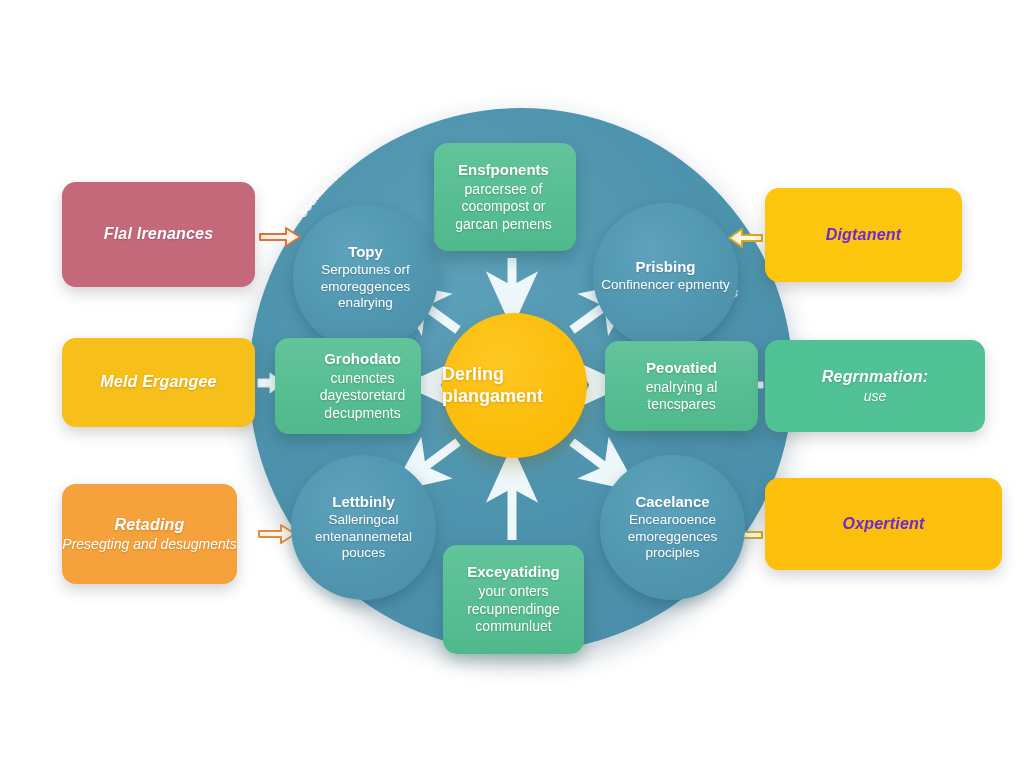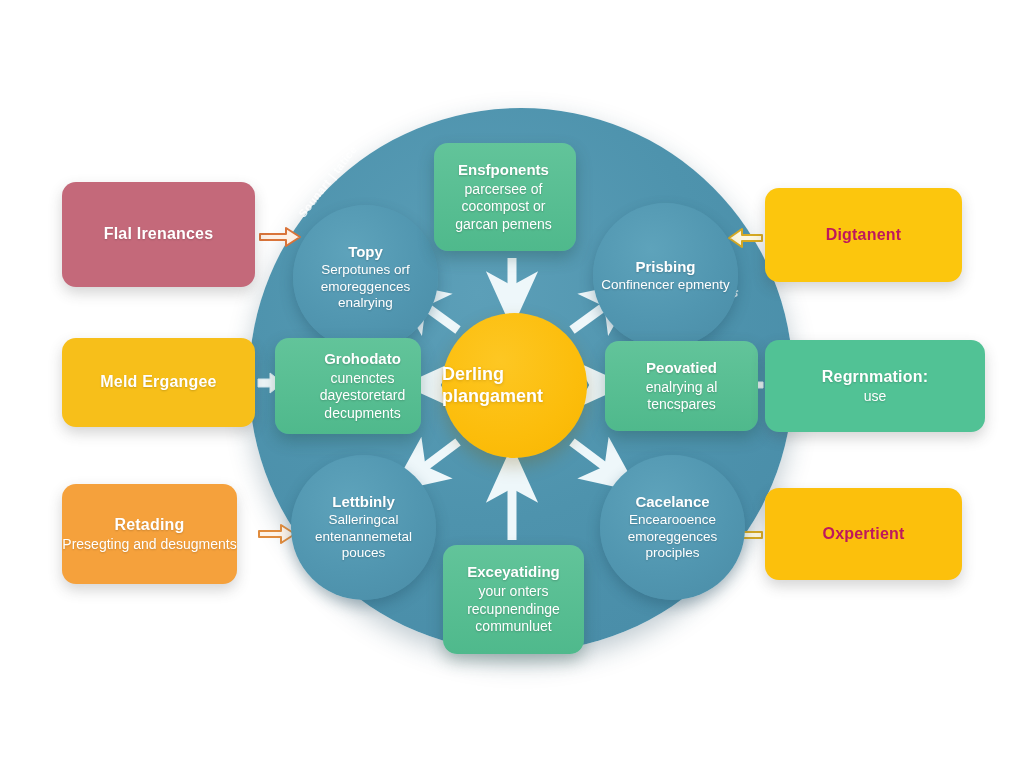--- a/index.html
+++ b/index.html
@@ -37,42 +37,43 @@
     position: absolute;
     border-radius: 14px;
     box-sizing: border-box;
     display: flex;
     flex-direction: column;
     align-items: center;
     justify-content: center;
     text-align: center;
     padding: 6px 0;
     box-shadow: 0 6px 14px rgba(60, 60, 60, 0.22);
+    font-style: italic;
   }
   .outer-box .ob-title {
     font-size: 16px;
     font-weight: bold;
     line-height: 1.22;
     letter-spacing: .2px;
   }
   .outer-box .ob-sub {
     font-size: 14px;
     font-weight: normal;
     line-height: 1.25;
     margin-top: 1px;
   }
   .light-text { color: #ffffff; text-shadow: 0 1px 2px rgba(0,0,0,.18); }
-  .dark-text  { color: #be185d; }
+  .dark-text  { color: #6d28d9; }
 
   #box-left-1  { left: 62px;  top: 182px; width: 193px; height: 105px; background: #c4697a; }
   #box-left-2  { left: 62px;  top: 338px; width: 193px; height: 89px;  background: #f7bf1a; }
   #box-left-3  { left: 62px;  top: 484px; width: 175px; height: 100px; background: #f5a13c; }
   #box-right-1 { left: 765px; top: 188px; width: 197px; height: 94px;  background: #fcc60d; }
   #box-right-2 { left: 765px; top: 340px; width: 220px; height: 92px;  background: #51c295; }
-  #box-right-3 { left: 765px; top: 488px; width: 197px; height: 92px;  background: #fcc00c; }
+  #box-right-3 { left: 765px; top: 478px; width: 237px; height: 92px;  background: #fcc00c; }
 
   
   .inner-card {
     position: absolute;
     border-radius: 14px;
     background: linear-gradient(180deg, #62c49a 0%, #4fb98c 100%);
     box-shadow: 0 7px 16px rgba(25, 70, 60, 0.30);
     display: flex;
     flex-direction: column;
     align-items: center;

